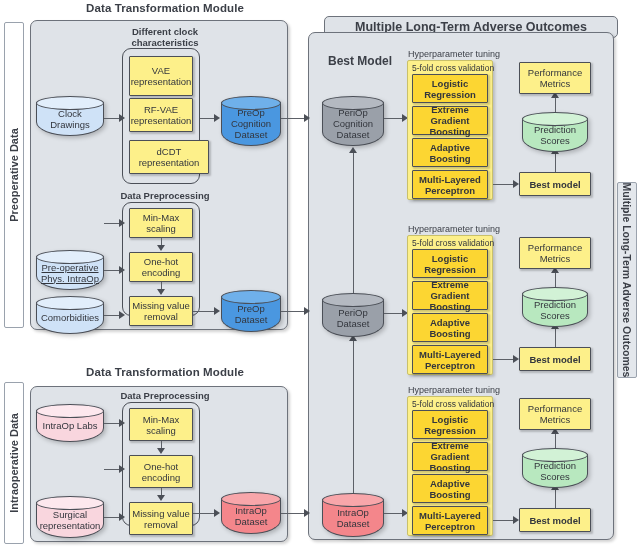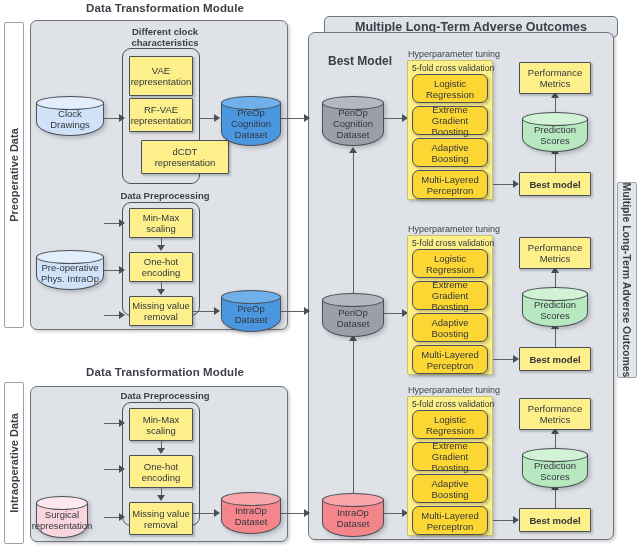--- a/index.html
+++ b/index.html
@@ -67,24 +67,25 @@
   
   .tune{
     background:#fdf08a;border:1px solid #c9c06a;border-radius:2px;
     box-shadow:2px 2px 3px rgba(0,0,0,.18);
   }
   .tune-cap{
     position:absolute;left:4px;top:2px;font-size:8.5px;color:#33363d;
     white-space:nowrap;
   }
   .gbox{
-    background:#fcd632;border:1px solid #4b4f57;border-radius:7px;
+    background:#fcd632;border:1px solid #4b4f57;border-radius:1px;
     display:flex;align-items:center;justify-content:center;
     text-align:center;font-size:9.5px;line-height:11px;color:#33363d;
     box-shadow:1.5px 1.5px 2px rgba(0,0,0,.18);
+    font-weight:bold;
   }
   .tune-title{
     position:absolute;left:0;top:-12px;width:100%;text-align:left;
     font-size:9px;color:#3b3f47;white-space:nowrap;
   }
 
   
   .cyl{
     position:absolute;
     display:flex;align-items:center;justify-content:center;
@@ -160,21 +161,21 @@
       <div>VAE</div>
       <div>representation</div>
     </div>
   </div>
   <div class="abs ybox" style="left:129px;top:98px;width:64px;height:34px;">
     <div>
       <div>RF-VAE</div>
       <div>representation</div>
     </div>
   </div>
-  <div class="abs ybox" style="left:129px;top:140px;width:88px;height:34px;margin-left:12px;">
+  <div class="abs ybox" style="left:129px;top:140px;width:80px;height:34px;">
     <div>
       <div>dCDT</div>
       <div>representation</div>
     </div>
   </div>
 
   <div class="cyl" style="left:36px;top:96px;width:68px;height:40px;--c:#cfe2f7;--ctop:#e2eefb;">
     <div class="body"></div>
     <div class="top"></div>
     <div class="lbl">
@@ -211,31 +212,38 @@
   <div class="abs ybox" style="left:129px;top:296px;width:64px;height:30px;">
     <div>
       <div>Missing value</div>
       <div>removal</div>
     </div>
   </div>
 
   <div class="ln h" style="left:104px;top:223px;width:16px;"></div>
   <div class="ah r" style="left:119px;top:219px;"></div>
 
-  <div class="cyl" style="left:36px;top:250px;width:68px;height:40px;--c:#cfe2f7;--ctop:#e2eefb;">
+  <div class="cyl" style="left:36px;top:250px;width:68px;height:40px;text-decoration:underline;--c:#cfe2f7;--ctop:#e2eefb;">
     <div class="body"></div>
     <div class="top"></div>
     <div class="lbl">
       <div>Pre-operative</div>
       <div>Phys. IntraOp</div>
     </div>
   </div>
   <div class="ln h" style="left:104px;top:270px;width:16px;"></div>
   <div class="ah r" style="left:119px;top:266px;"></div>
 
+  <div class="cyl" style="left:36px;top:296px;width:68px;height:38px;--c:#cfe2f7;--ctop:#e2eefb;">
+    <div class="body"></div>
+    <div class="top"></div>
+    <div class="lbl">
+      <div>Comorbidities</div>
+    </div>
+  </div>
   <div class="ln h" style="left:104px;top:315px;width:16px;"></div>
   <div class="ah r" style="left:119px;top:311px;"></div>
 
   <div class="ln h" style="left:200px;top:118px;width:16px;"></div>
   <div class="ah r" style="left:214px;top:114px;"></div>
   <div class="cyl" style="left:221px;top:96px;width:60px;height:50px;--c:#4a97e0;--ctop:#6fb0ea;">
     <div class="body"></div>
     <div class="top"></div>
     <div class="lbl">
       <div>PreOp</div>
@@ -282,27 +290,34 @@
   <div class="ln v" style="left:161px;top:488px;height:9px;"></div>
   <div class="ah d" style="left:157px;top:495px;"></div>
 
   <div class="abs ybox" style="left:129px;top:502px;width:64px;height:33px;">
     <div>
       <div>Missing value</div>
       <div>removal</div>
     </div>
   </div>
 
+  <div class="cyl" style="left:36px;top:404px;width:68px;height:38px;--c:#f9d6de;--ctop:#fde8ee;">
+    <div class="body"></div>
+    <div class="top"></div>
+    <div class="lbl">
+      <div>IntraOp Labs</div>
+    </div>
+  </div>
   <div class="ln h" style="left:104px;top:423px;width:16px;"></div>
   <div class="ah r" style="left:119px;top:419px;"></div>
 
   <div class="ln h" style="left:104px;top:469px;width:16px;"></div>
   <div class="ah r" style="left:119px;top:465px;"></div>
 
-  <div class="cyl" style="left:36px;top:496px;width:52px;height:42px;--c:#f9d6de;--ctop:#fde8ee;">
+  <div class="cyl" style="left:36px;top:496px;width:68px;height:42px;--c:#f9d6de;--ctop:#fde8ee;">
     <div class="body"></div>
     <div class="top"></div>
     <div class="lbl">
       <div>Surgical</div>
       <div>representation</div>
     </div>
   </div>
   <div class="ln h" style="left:104px;top:517px;width:16px;"></div>
   <div class="ah r" style="left:119px;top:513px;"></div>
 

